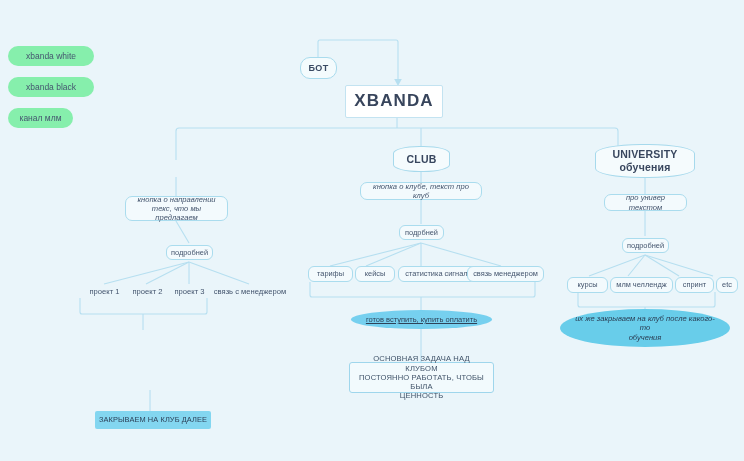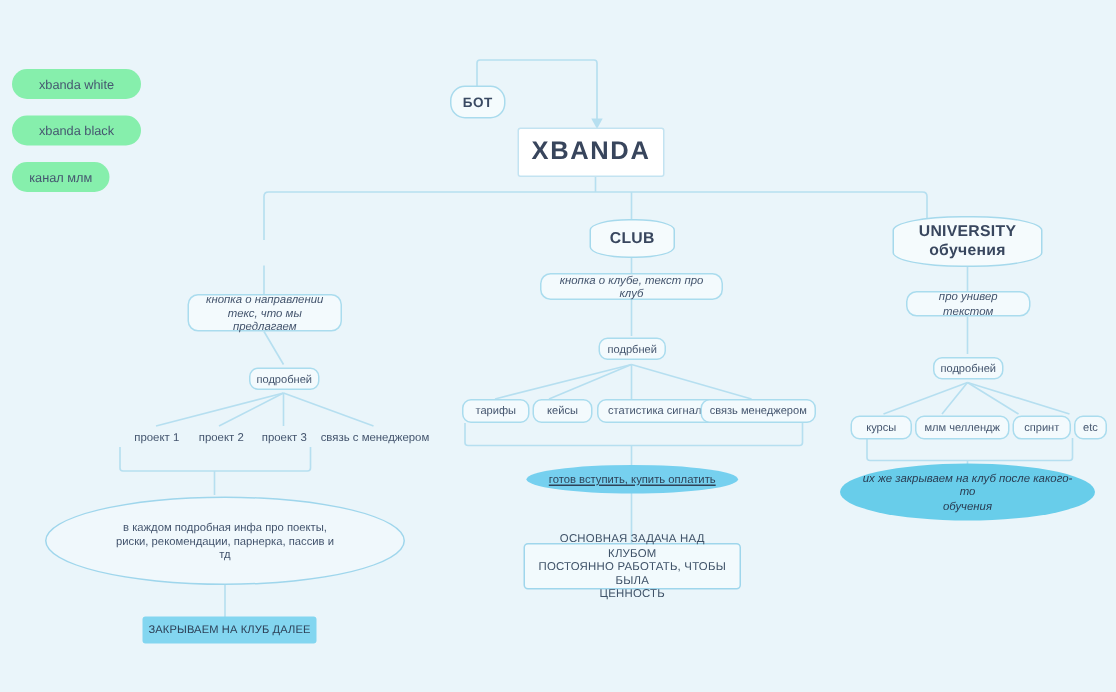--- a/index.html
+++ b/index.html
@@ -223,23 +223,20 @@
   <div class="node pill" style="left:125px; top:196px; width:103px; height:25px;">кнопка о направлении
 текс, что мы предлагаем</div>
 
   <div class="node pill-sm" style="left:166px; top:245px; width:47px; height:15px;">подробней</div>
 
   <div class="node bare" style="left:80px;  top:285px; width:49px; height:13px;">проект 1</div>
   <div class="node bare" style="left:123px; top:285px; width:49px; height:13px;">проект 2</div>
   <div class="node bare" style="left:165px; top:285px; width:49px; height:13px;">проект 3</div>
   <div class="node bare" style="left:212px; top:285px; width:76px; height:13px;">связь с менеджером</div>
 
-  <div class="node ellipse-outline" style="left:30px; top:331px; width:240px; height:59px;">в каждом подробная инфа про поекты,
-риски, рекомендации, парнерка, пассив и
-тд</div>
 
   <div class="node rect-fill" style="left:95px; top:411px; width:116px; height:18px;">ЗАКРЫВАЕМ НА КЛУБ ДАЛЕЕ</div>
 
   <div class="node branch" style="left:393px; top:146px; width:57px; height:26px;">CLUB</div>
 
   <div class="node pill" style="left:360px; top:182px; width:122px; height:18px;">кнопка о клубе, текст про клуб</div>
 
   <div class="node pill-sm" style="left:399px; top:225px; width:45px; height:15px;">подрбней</div>
 
   <div class="node pill-sm" style="left:308px; top:266px; width:45px; height:16px;">тарифы</div>

